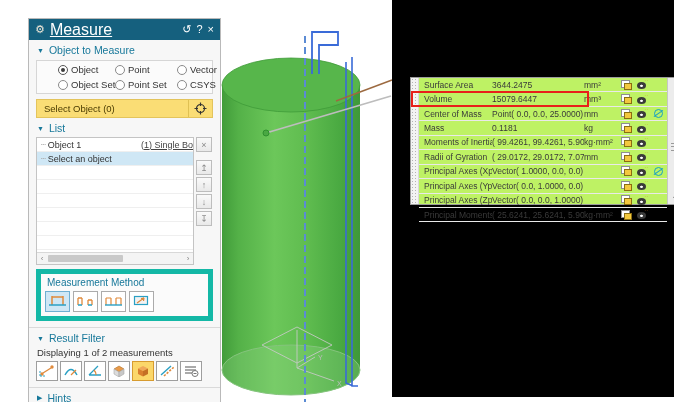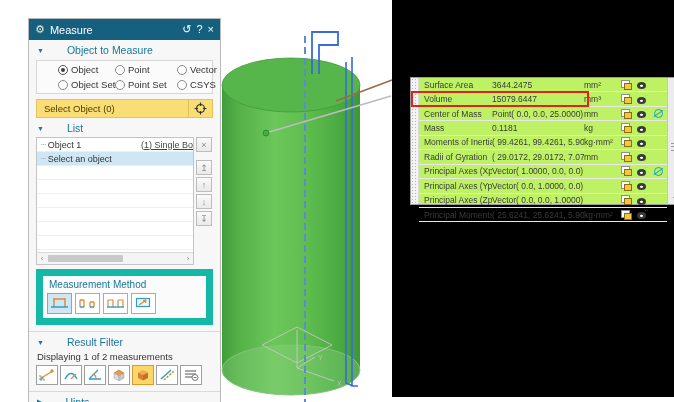--- a/index.html
+++ b/index.html
@@ -6,24 +6,24 @@
   .stage{position:relative;width:674px;height:402px;overflow:hidden;background:#fff;
          font-family:"Liberation Sans","DejaVu Sans",sans-serif;-webkit-font-smoothing:antialiased;}
   
   .blackpane{position:absolute;left:392px;top:0;width:282px;height:397px;background:#000;z-index:1;}
   
   .vp{position:absolute;left:0;top:0;z-index:0;}
   
   .dialog{position:absolute;left:28px;top:18px;width:193px;height:384px;z-index:3;
           background:#f7f7f7;border:1px solid #b9b9b9;border-bottom:none;box-sizing:border-box;font-size:10px;color:#333;}
   .dlg-header{height:21px;background:#15607e;color:#fff;display:flex;align-items:center;padding:0 6px;gap:5px;}
-  .dlg-title{font-size:11px;flex:1;}
+  .dlg-title{font-size:16px;flex:1;text-decoration:underline;}
   .hicon{font-size:11px;line-height:1;cursor:default;}
   .gear{font-size:11px;color:#f0e8d8;}
-  .sec-title{display:flex;align-items:center;gap:23px;color:#17789a;font-size:10.5px;padding:4px 8px 2px 8px;}
+  .sec-title{display:flex;align-items:center;gap:5px;color:#17789a;font-size:10.5px;padding:4px 8px 2px 8px;}
   .sec-title .arr{font-size:7px;color:#17789a;}
   .groupbox{margin:2px 7px 0 7px;border:1px solid #d6d6d6;background:#fbfbfb;padding:3px 2px 3px 5px;
             display:grid;grid-template-columns:57px 62px 52px;row-gap:4px;}
   .radio{display:flex;align-items:center;gap:3px;font-size:9.5px;white-space:nowrap;padding-left:16px;}
   .rdot{width:8px;height:8px;border:1px solid #8a8a8a;border-radius:50%;background:#fff;position:relative;flex:none;}
   .radio.on .rdot{border-color:#555;}
   .radio.on .rdot::after{content:"";position:absolute;left:2px;top:2px;width:4px;height:4px;border-radius:50%;background:#3d3d3d;}
   .selbar{margin:5px 7px 0 7px;height:19px;display:flex;background:#fadd75;border:1px solid #e3c45c;box-sizing:border-box;}
   .selbar .lab{flex:1;display:flex;align-items:center;padding-left:7px;font-size:9.5px;color:#4a3b00;}
   .selbar .xcell{width:23px;border-left:1px solid #dfc053;display:flex;align-items:center;justify-content:center;}
@@ -36,21 +36,21 @@
   .lrow.sel{background:#cfe7f5;}
   .lfill{flex:1;}
   .hscroll{height:11px;border-top:1px solid #d8d8d8;background:#f4f4f4;display:flex;align-items:center;}
   .harr{width:10px;text-align:center;font-size:8px;color:#888;line-height:9px;}
   .htrack{flex:1;position:relative;height:9px;}
   .hthumb{position:absolute;left:1px;top:1px;width:55%;height:7px;background:#c9c9c9;border-radius:1px;}
   .listbtns{width:17px;display:flex;flex-direction:column;gap:2px;}
   .lbtn{width:16px;height:15px;box-sizing:border-box;border:1px solid #bdbdbd;background:linear-gradient(#fafafa,#e9e9e9);
         color:#8b8b8b;font-size:9px;display:flex;align-items:center;justify-content:center;}
   .lbtn.first{margin-bottom:6px;}
-  .mmbox{margin:4px 7px 0 7px;border:7px solid #14b8a6;background:#fbfbfb;padding:2px 4px 4px 4px;}
+  .mmbox{margin:4px 7px 0 7px;border:5px solid #14b8a6;background:#fbfbfb;padding:2px 4px 4px 4px;}
   .mm-label{color:#17789a;font-size:10px;padding:1px 2px 3px 2px;}
   .mm-btns{display:flex;gap:3px;}
   .mbtn{width:25px;height:21px;box-sizing:border-box;border:1px solid #ababab;background:#fff;display:flex;align-items:center;justify-content:center;}
   .mbtn.on{background:#cfe7f5;border-color:#6fafd2;}
   .divline{border-top:1px solid #dadada;margin:6px 0 0 0;}
   .disp-text{margin:1px 8px 0 8px;font-size:9.5px;color:#333;}
   .fbtns{display:flex;gap:2px;margin:3px 7px 0 7px;}
   .fbtn{width:22px;height:20px;box-sizing:border-box;border:1px solid #9e9e9e;background:#fff;display:flex;align-items:center;justify-content:center;}
   .fbtn.on{background:#fbd76a;border-color:#d79b2f;}
   

